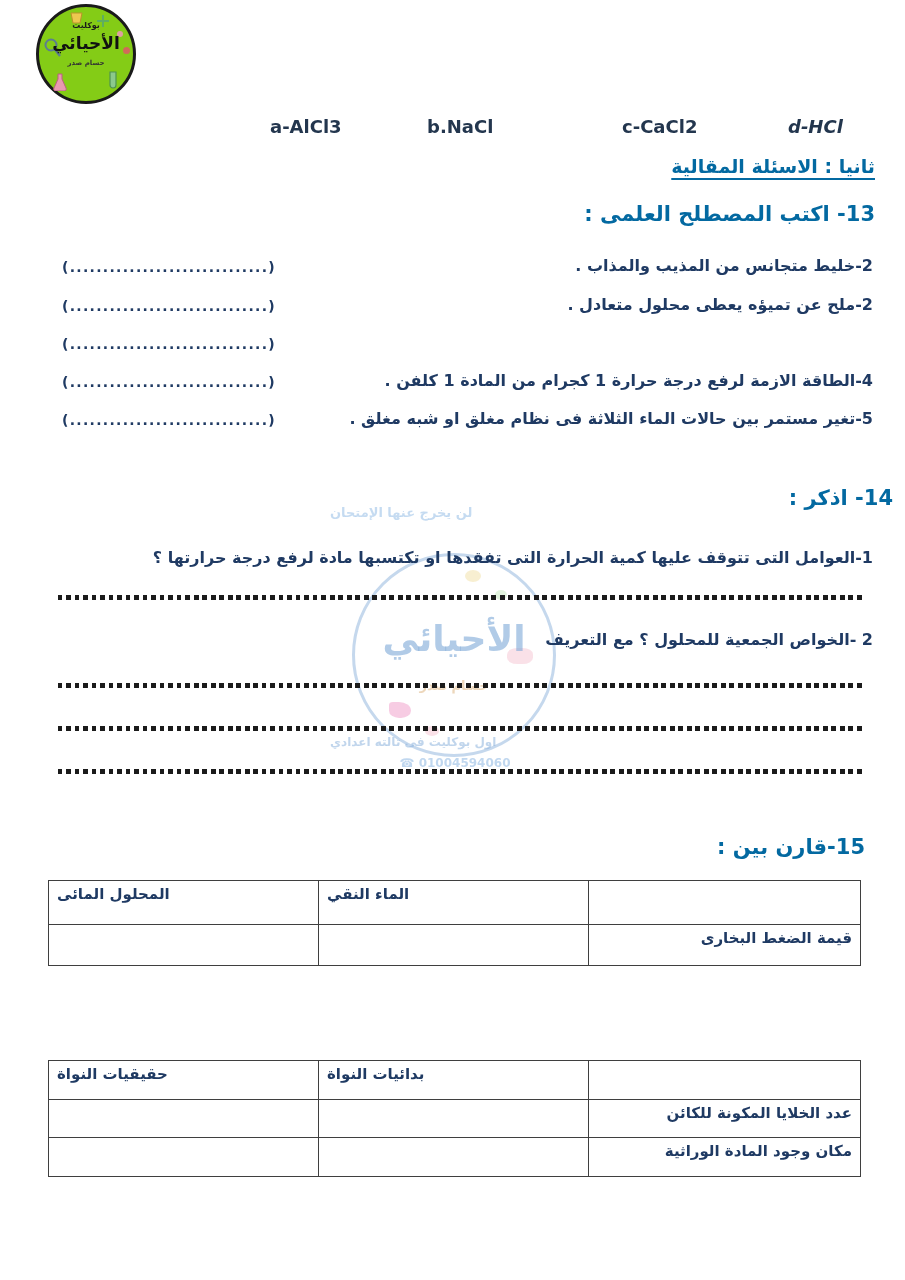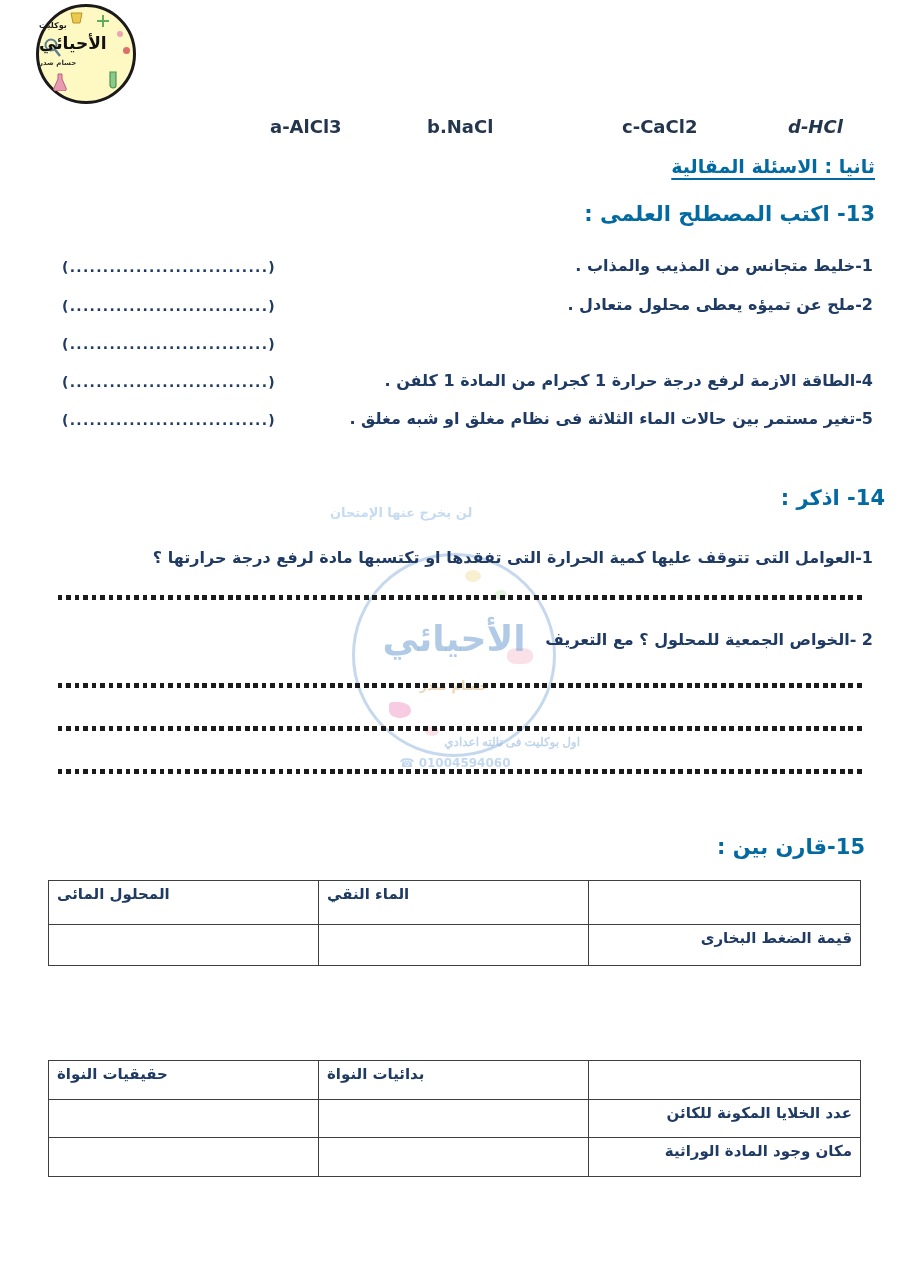--- a/index.html
+++ b/index.html
@@ -9,21 +9,21 @@
     font-family:"DejaVu Sans","Liberation Sans",sans-serif;
     font-weight:bold;
   }
   .abs{position:absolute;}
   .rtl{direction:rtl;text-align:right;white-space:nowrap;}
   .navy{color:#1f3a63;}
   .blk{color:#0369a1;}
 
   
   .logo{left:36px;top:4px;width:100px;height:100px;border:3.5px solid #1a1a1a;
-        border-radius:50%;background:#fef9c3;box-sizing:border-box;text-align:left;}
+        border-radius:50%;background:#84cc16;box-sizing:border-box;text-align:center;}
   .logo-top{position:absolute;top:14px;left:0;right:0;font-size:8px;color:#1a1a1a;}
   .logo-title{position:absolute;top:26px;left:0;right:0;font-size:17px;color:#111;}
   .logo-sub{position:absolute;top:52px;left:0;right:0;font-size:7px;color:#333;}
   .doodle{position:absolute;}
 
   
   .q12-text{right:32px;top:78px;font-size:17px;line-height:24px;}
   .opt{top:116px;font-size:18px;color:#23364e;white-space:nowrap;}
   .sec2{right:30px;top:153px;font-size:19px;line-height:27px;
         text-decoration:underline;text-decoration-thickness:2px;text-underline-offset:5px;}
@@ -48,22 +48,22 @@
   
   .wm{pointer-events:none;}
   .wm-tagline{left:330px;top:505px;width:250px;text-align:left;font-size:13px;
               color:rgba(150,190,230,0.55);}
   .wm-circle{left:352px;top:553px;width:204px;height:204px;border-radius:50%;
              border:3px solid rgba(140,178,220,0.50);box-sizing:border-box;}
   .wm-title{position:absolute;top:62px;left:0;right:0;text-align:center;font-size:36px;
             color:rgba(125,168,215,0.60);}
   .wm-sub{position:absolute;top:122px;left:0;right:0;text-align:center;font-size:13px;
           color:rgba(220,175,120,0.50);}
-  .wm-footer{left:330px;top:735px;width:250px;text-align:right;font-size:12px;
-             color:rgba(140,178,220,0.55);font-family:Liberation Serif, serif;}
+  .wm-footer{left:330px;top:735px;width:250px;text-align:left;font-size:12px;
+             color:rgba(140,178,220,0.55);}
   .wm-phone{left:330px;top:756px;width:250px;text-align:center;font-size:12px;
             direction:ltr;color:rgba(150,188,228,0.60);}
   .blob{position:absolute;border-radius:50%;opacity:0.45;}
 </style>
 </head>
 <body>
 
 <div class="page">
 
   <div class="abs logo">
@@ -109,40 +109,40 @@
   <div class="abs opt" style="left:270px;">a-AlCl3</div>
   <div class="abs opt" style="left:427px;">b.NaCl</div>
   <div class="abs opt" style="left:622px;">c-CaCl2</div>
   <div class="abs opt" style="left:788px;font-style:italic;">d-HCl</div>
 
   <div class="abs rtl blk sec2">ثانيا : الاسئلة المقالية</div>
 
   <div class="abs rtl blk qhead" style="right:30px;top:200px;">13- اكتب المصطلح العلمى :</div>
 
   <div class="abs term-row" style="top:253px;">
-    <span class="term-text rtl navy">1-خليط متجانس من المذيب والمذاب .</span>
+    <span class="term-text rtl navy">2-خليط متجانس من المذيب والمذاب .</span>
     <span class="term-blank">(..............................)</span>
   </div>
   <div class="abs term-row" style="top:292px;">
     <span class="term-text rtl navy">2-ملح عن تميؤه يعطى محلول متعادل .</span>
     <span class="term-blank">(..............................)</span>
   </div>
   <div class="abs term-row" style="top:330px;">
     <span class="term-blank">(..............................)</span>
   </div>
   <div class="abs term-row" style="top:368px;">
     <span class="term-text rtl navy">4-الطاقة الازمة لرفع درجة حرارة 1 كجرام من المادة 1 كلفن .</span>
     <span class="term-blank">(..............................)</span>
   </div>
   <div class="abs term-row" style="top:406px;">
     <span class="term-text rtl navy">5-تغير مستمر بين حالات الماء الثلاثة فى نظام مغلق او شبه مغلق .</span>
     <span class="term-blank">(..............................)</span>
   </div>
 
-  <div class="abs rtl blk qhead" style="right:20px;top:484px;">14- اذكر :</div>
+  <div class="abs rtl blk qhead" style="right:12px;top:484px;">14- اذكر :</div>
   <div class="abs rtl navy subq" style="top:546px;">1-العوامل التى تتوقف عليها كمية الحرارة التى تفقدها او تكتسبها مادة لرفع درجة حرارتها ؟</div>
   <div class="abs dotline" style="top:595px;"></div>
   <div class="abs rtl navy subq" style="top:628px;">2 -الخواص الجمعية للمحلول ؟ مع التعريف</div>
   <div class="abs dotline" style="top:683px;"></div>
   <div class="abs dotline" style="top:726px;"></div>
   <div class="abs dotline" style="top:769px;"></div>
 
   <div class="abs rtl blk qhead" style="right:40px;top:833px;">15-قارن بين :</div>
 
   <table class="cmp abs" style="left:48px;top:880px;">

